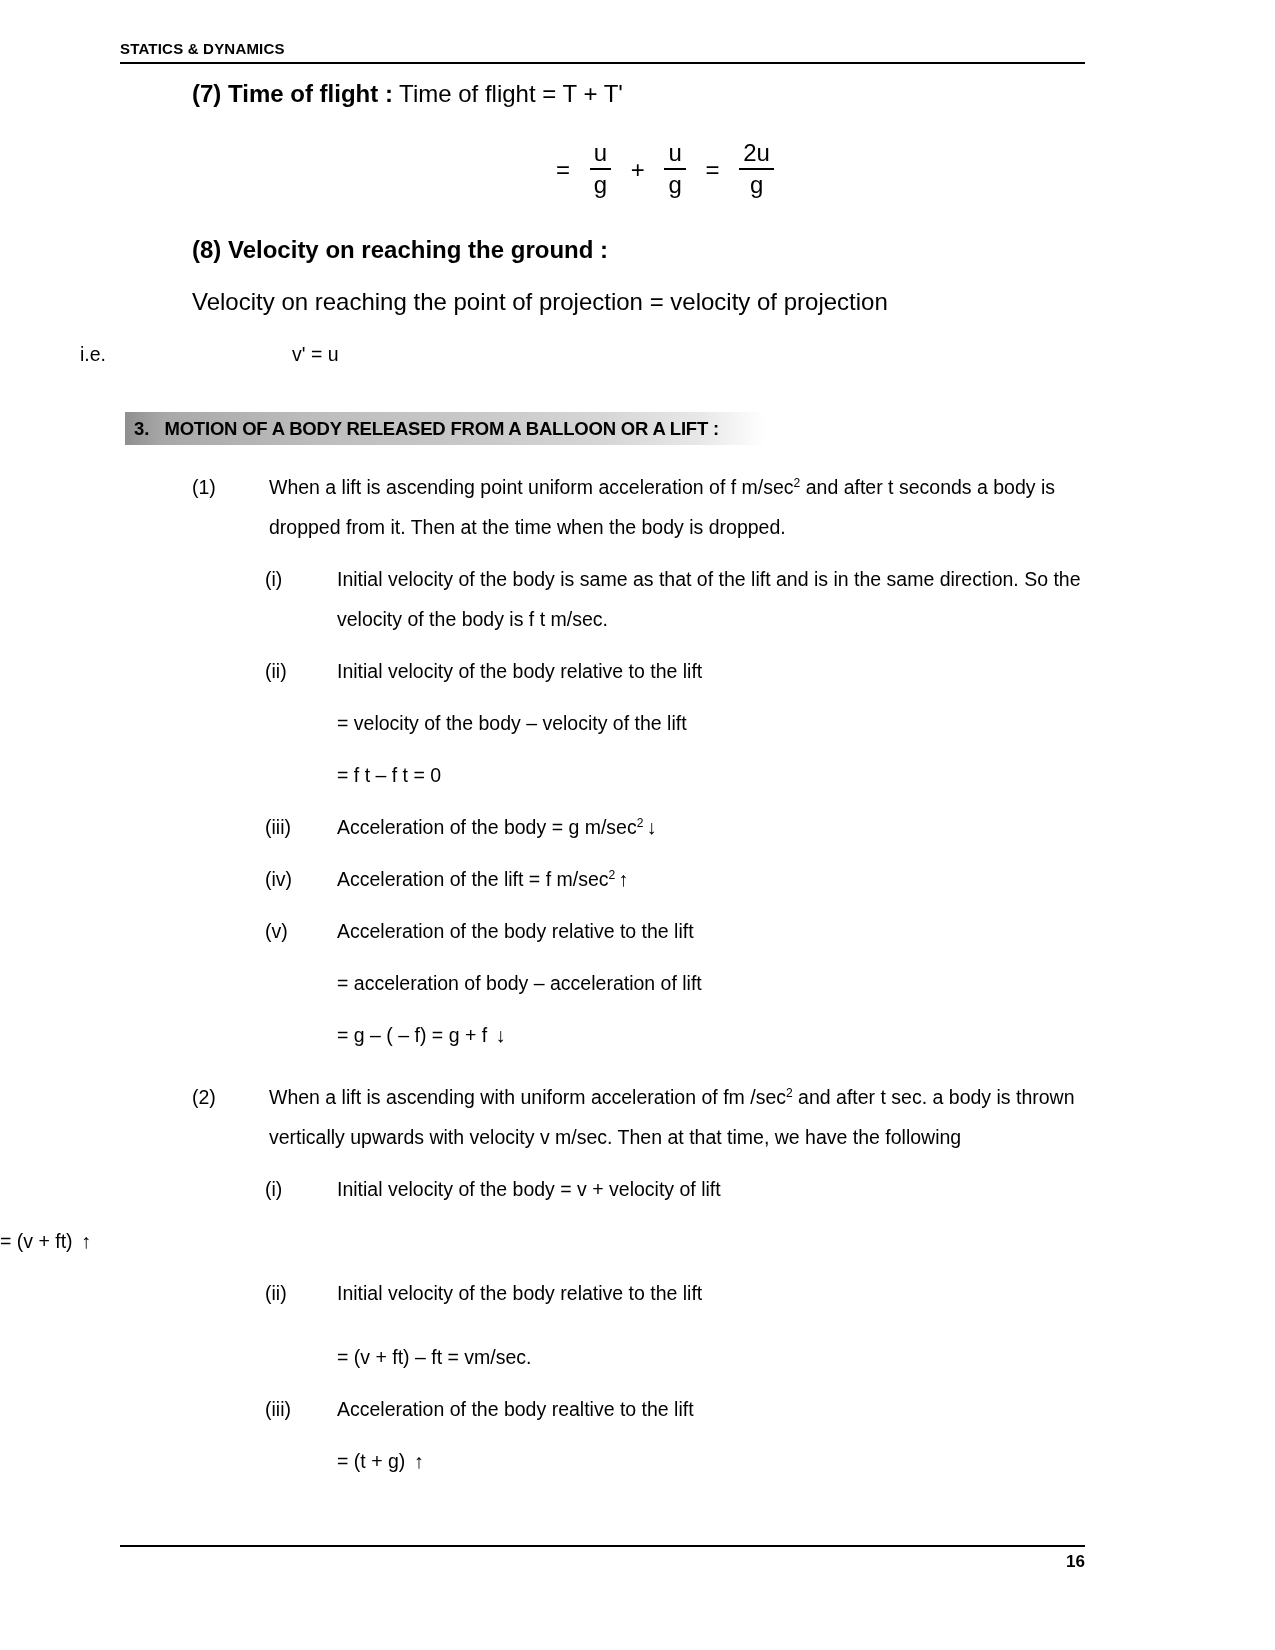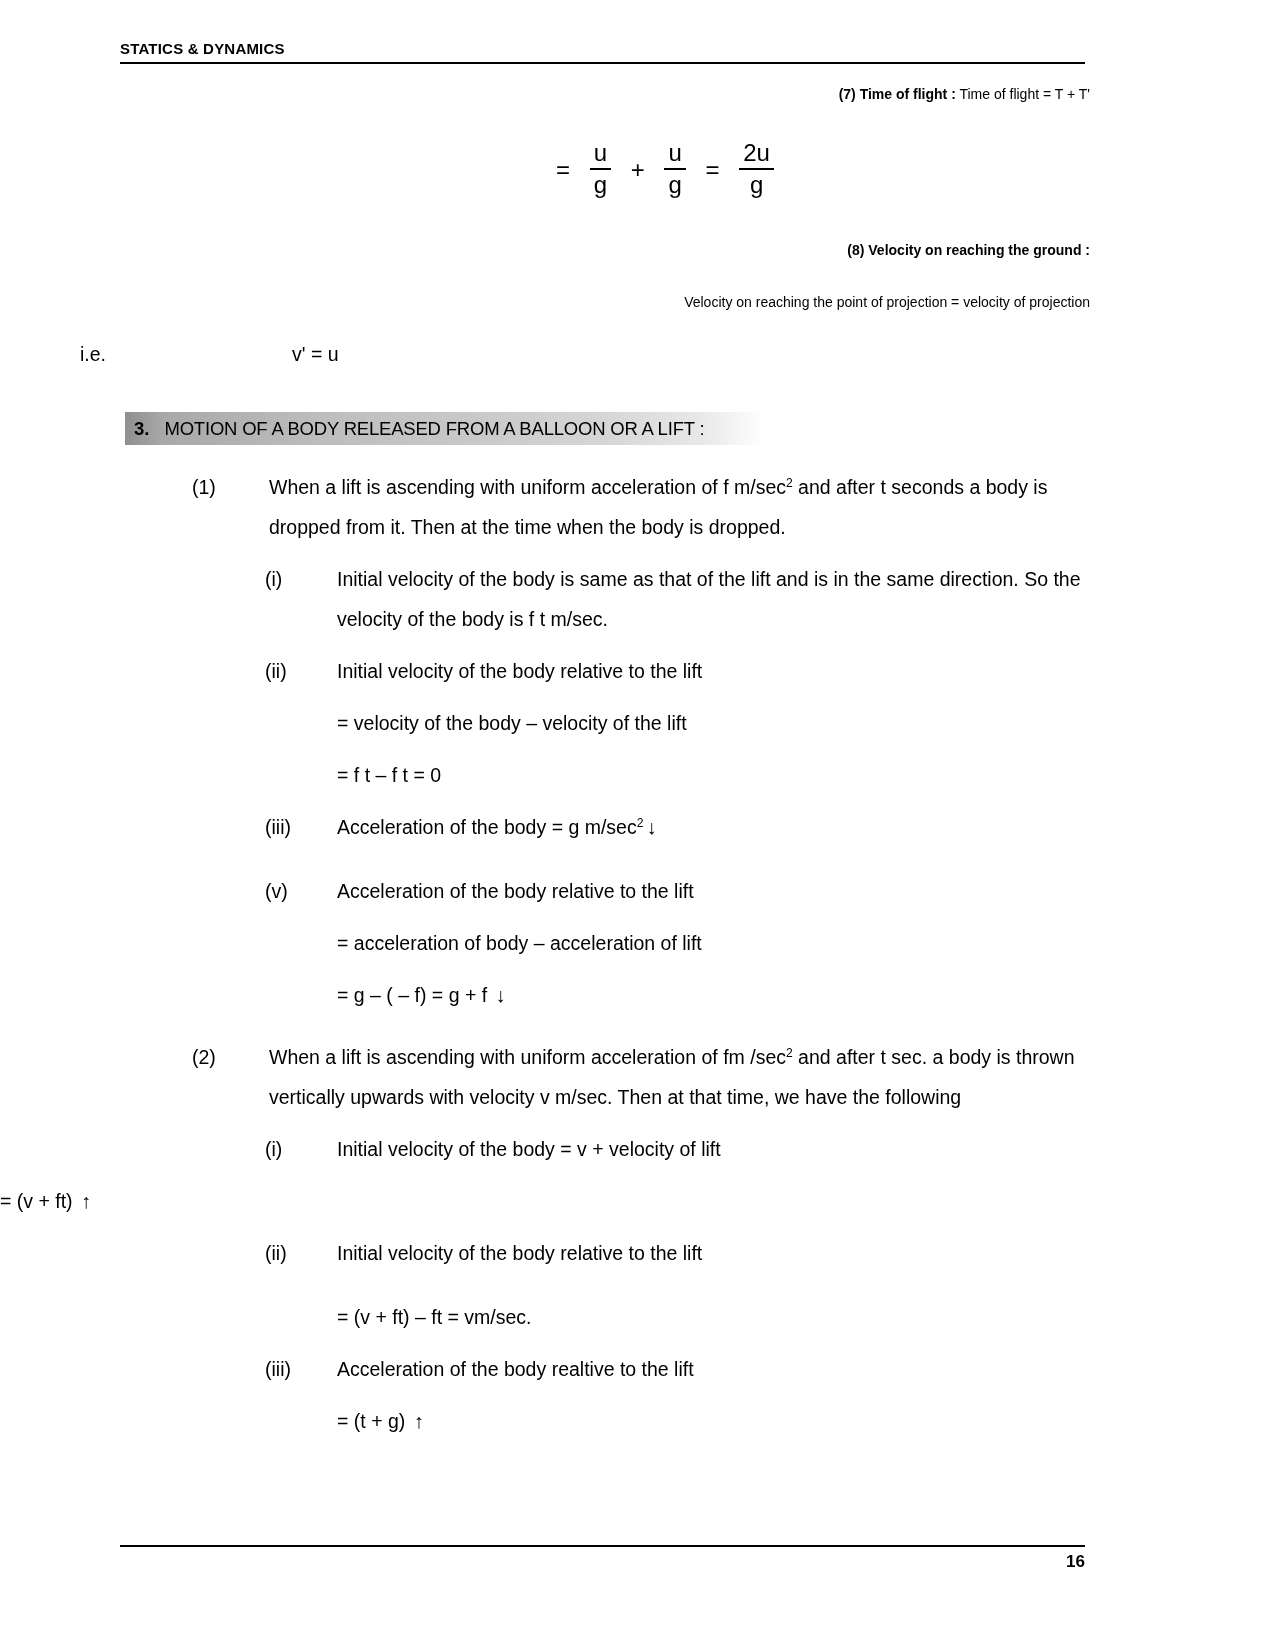--- a/index.html
+++ b/index.html
@@ -51,24 +51,23 @@
 
   
   .content {
     position: absolute;
     left: 0;
     top: 74px;
     width: 1275px;
   }
 
   .para {
-    font-size: 14px;
+    font-size: 24px;
     line-height: 40px;
     font-weight: normal;
-    text-align: right;
   }
 
   
   .lvl-a { margin-left: 192px; margin-right: 185px; }   
   .lvl-num { margin-left: 192px; margin-right: 185px; } 
   .lvl-roman { margin-left: 265px; margin-right: 185px; }
 
   .bold { font-weight: bold; }
 
   
@@ -167,21 +166,21 @@
     overflow: hidden;
   }
   .section-banner .sec-num {
     font-size: 18.5px;
     font-weight: bold;
     padding-left: 9px;
     white-space: nowrap;
   }
   .section-banner .sec-title {
     font-size: 18.5px;
-    font-weight: normal;
+    font-weight: bold;
     padding-left: 15px;
     letter-spacing: -0.2px;
     white-space: nowrap;
   }
 
   
   sup.sq {
     font-size: 0.62em;
     vertical-align: super;
     line-height: 0;
@@ -269,21 +268,21 @@
 
     <div class="section-banner">
       <span class="sec-num">3.</span>
       <span class="sec-title">MOTION OF A BODY RELEASED FROM A BALLOON OR A LIFT :</span>
     </div>
 
     <div class="gap-m"></div>
 
     <div class="row lvl-num">
       <span class="marker w-num">(1)</span>
-      <span class="row-body"><span>When a lift is ascending with uniform acceleration of f m/sec</span><sup class="sq">2</sup><span> and after t seconds a body is dropped from it. Then at the time when the body is dropped.</span></span>
+      <span class="row-body"><span>When a lift is ascending point uniform acceleration of f m/sec</span><sup class="sq">2</sup><span> and after t seconds a body is dropped from it. Then at the time when the body is dropped.</span></span>
     </div>
 
     <div class="gap-s"></div>
 
     <div class="row lvl-roman">
       <span class="marker w-rom">(i)</span>
       <span class="row-body">Initial velocity of the body is same as that of the lift and is in the same direction. So the velocity of the body is f t m/sec.</span>
     </div>
 
     <div class="gap-s"></div>
@@ -301,20 +300,24 @@
 
     <div class="gap-s"></div>
 
     <div class="row lvl-roman">
       <span class="marker w-rom">(iii)</span>
       <span class="row-body"><span>Acceleration of the body = g m/sec</span><sup class="sq">2</sup><span class="arrow">↓</span></span>
     </div>
 
     <div class="gap-s"></div>
 
+    <div class="row lvl-roman">
+      <span class="marker w-rom">(iv)</span>
+      <span class="row-body"><span>Acceleration of the lift = f m/sec</span><sup class="sq">2</sup><span class="arrow">↑</span></span>
+    </div>
 
     <div class="gap-s"></div>
 
     <div class="row lvl-roman">
       <span class="marker w-rom">(v)</span>
       <span class="row-body">Acceleration of the body relative to the lift</span>
     </div>
     <div class="gap-s"></div>
     <div class="lvl-roman">
       <div class="sub-line">= acceleration of body – acceleration of lift</div>

